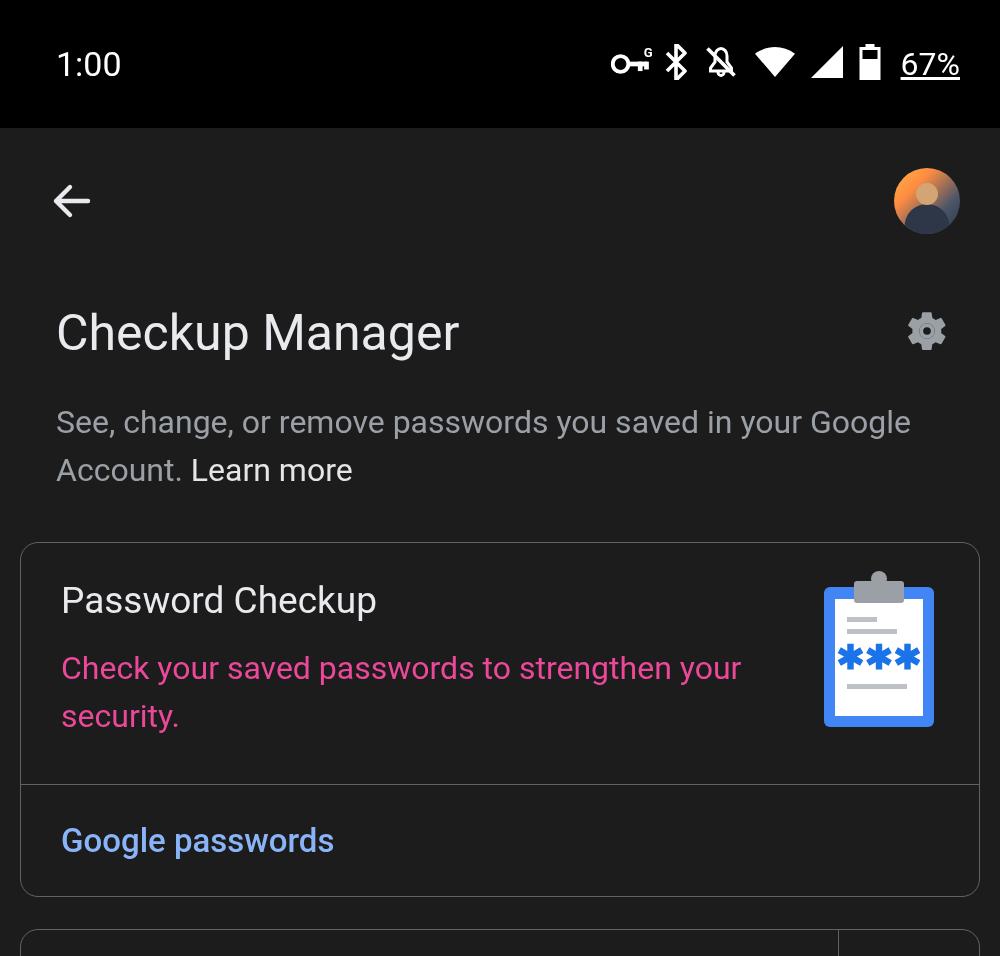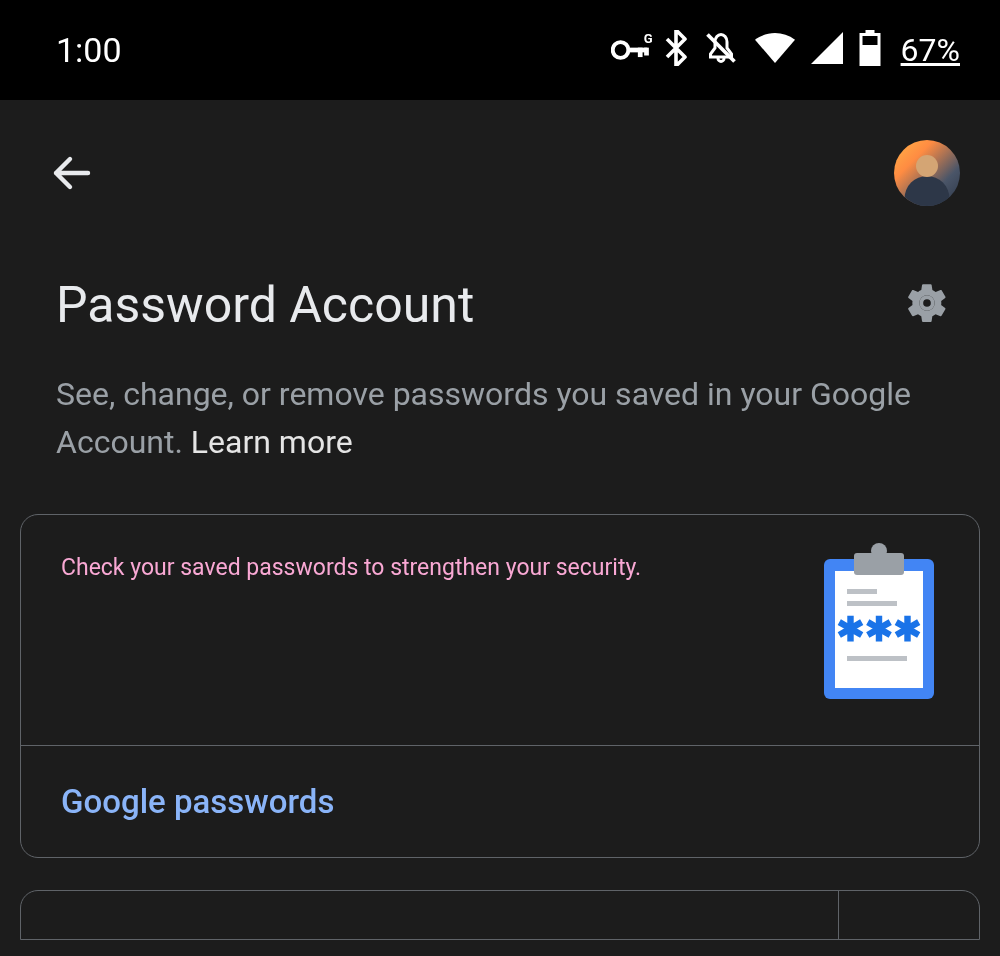--- a/index.html
+++ b/index.html
@@ -10,21 +10,21 @@
     body {
       width: 1000px;
       height: 956px;
       background: #1c1c1c;
       font-family: -apple-system, BlinkMacSystemFont, 'Segoe UI', Roboto, sans-serif;
       color: #e8eaed;
       overflow: hidden;
     }
     .status-bar {
       background: #000;
-      height: 100px;
+      height: 128px;
       display: flex;
       align-items: center;
       justify-content: space-between;
       padding: 0 40px 0 56px;
     }
     .status-time {
       font-size: 34px;
       font-weight: 400;
       color: #fff;
     }
@@ -130,23 +130,23 @@
     .card-text {
       flex: 1;
     }
     .card-title {
       font-size: 37px;
       font-weight: 400;
       color: #e8eaed;
       margin-bottom: 22px;
     }
     .card-subtitle {
-      font-size: 23px;
+      font-size: 32px;
       line-height: 1.5;
-      color: #f9a8d4;
+      color: #ec4899;
     }
     .clipboard-icon {
       width: 120px;
       height: 160px;
       flex-shrink: 0;
       margin-top: -10px;
     }
     .card-action {
       padding: 36px 40px;
       font-size: 33px;
@@ -233,36 +233,37 @@
   <div class="back-arrow">
     <svg width="48" height="48" viewBox="0 0 24 24">
       <path d="M20 12 L4 12 M4 12 L11 5 M4 12 L11 19" fill="none" stroke="#e8eaed" stroke-width="2.2" stroke-linecap="round" stroke-linejoin="round"></path>
     </svg>
   </div>
   <div class="avatar"></div>
 </div>
 
 <div class="main-content">
   <div class="title-row">
-    <h1 class="page-title">Password Account</h1>
+    <h1 class="page-title">Checkup Manager</h1>
     <div class="settings-icon">
       <svg width="46" height="46" viewBox="0 0 24 24">
         <path d="M12,8 a4,4 0 1,0 0,8 a4,4 0 1,0 0,-8 M12,10 a2,2 0 1,1 0,4 a2,2 0 1,1 0,-4" fill="#9aa0a6"></path>
         <path d="M19.4,13 c0.04,-0.3 0.06,-0.6 0.06,-1 s-0.02,-0.7 -0.07,-1 l2.1,-1.6 c0.2,-0.15 0.25,-0.4 0.13,-0.6 l-2,-3.4 c-0.12,-0.2 -0.38,-0.3 -0.6,-0.2 l-2.5,1 c-0.5,-0.4 -1.1,-0.7 -1.7,-1 l-0.4,-2.6 c-0.03,-0.25 -0.25,-0.4 -0.5,-0.4 l-4,0 c-0.25,0 -0.45,0.17 -0.5,0.4 l-0.4,2.6 c-0.6,0.25 -1.2,0.6 -1.7,1 l-2.5,-1 c-0.2,-0.08 -0.5,0 -0.6,0.2 l-2,3.4 c-0.13,0.2 -0.07,0.5 0.12,0.6 l2.1,1.6 c-0.04,0.3 -0.08,0.65 -0.08,1 s0.03,0.7 0.08,1 l-2.1,1.65 c-0.2,0.15 -0.25,0.4 -0.13,0.6 l2,3.45 c0.12,0.2 0.38,0.3 0.6,0.2 l2.5,-1 c0.5,0.4 1.1,0.7 1.7,1 l0.4,2.6 c0.04,0.25 0.25,0.4 0.5,0.4 l4,0 c0.25,0 0.46,-0.17 0.5,-0.4 l0.37,-2.6 c0.6,-0.25 1.2,-0.6 1.7,-1 l2.5,1 c0.23,0.08 0.5,0 0.6,-0.2 l2,-3.45 c0.12,-0.2 0.07,-0.47 -0.12,-0.6 l-2.1,-1.6 Z M12,16 a4,4 0 1,1 0,-8 a4,4 0 1,1 0,8 Z" fill="#9aa0a6"></path>
       </svg>
     </div>
   </div>
 
   <p class="description">
     <span>See, change, or remove passwords you saved in your Google Account. </span><span class="learn-more-link">Learn more</span>
   </p>
 
   <div class="card">
     <div class="card-top">
       <div class="card-text">
+        <div class="card-title">Password Checkup</div>
         <div class="card-subtitle">Check your saved passwords to strengthen your security.</div>
       </div>
       <div class="clipboard-icon">
         <svg width="120" height="160" viewBox="0 0 120 160">
           <rect x="5" y="18" width="110" height="140" rx="6" fill="#4285f4"></rect>
           <rect x="16" y="30" width="88" height="117" fill="#fff"></rect>
           <rect x="35" y="12" width="50" height="22" rx="3" fill="#9aa0a6"></rect>
           <circle cx="60" cy="10" r="8" fill="#9aa0a6"></circle>
           <rect x="28" y="48" width="30" height="5" fill="#bdc1c6"></rect>
           <rect x="28" y="60" width="50" height="5" fill="#bdc1c6"></rect>

